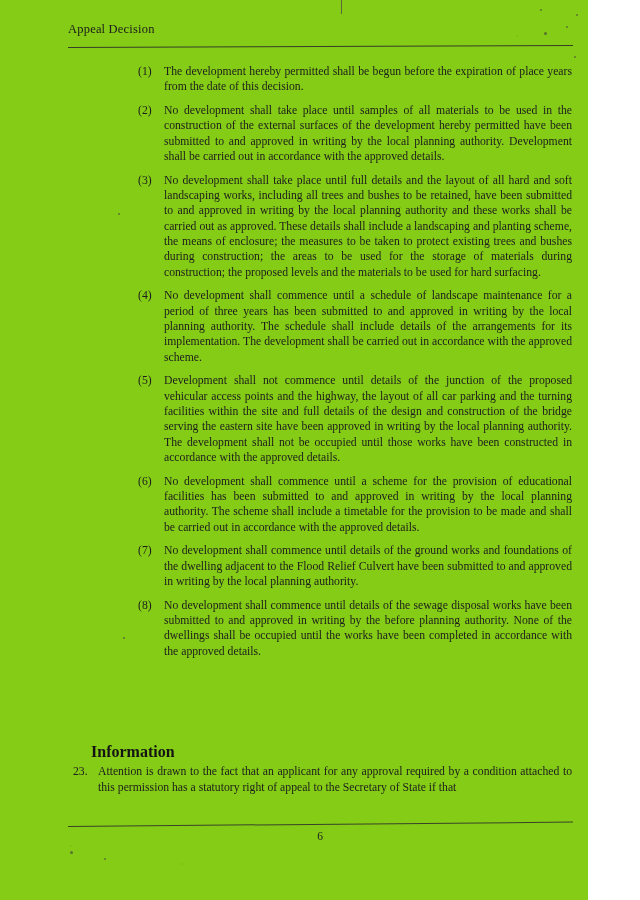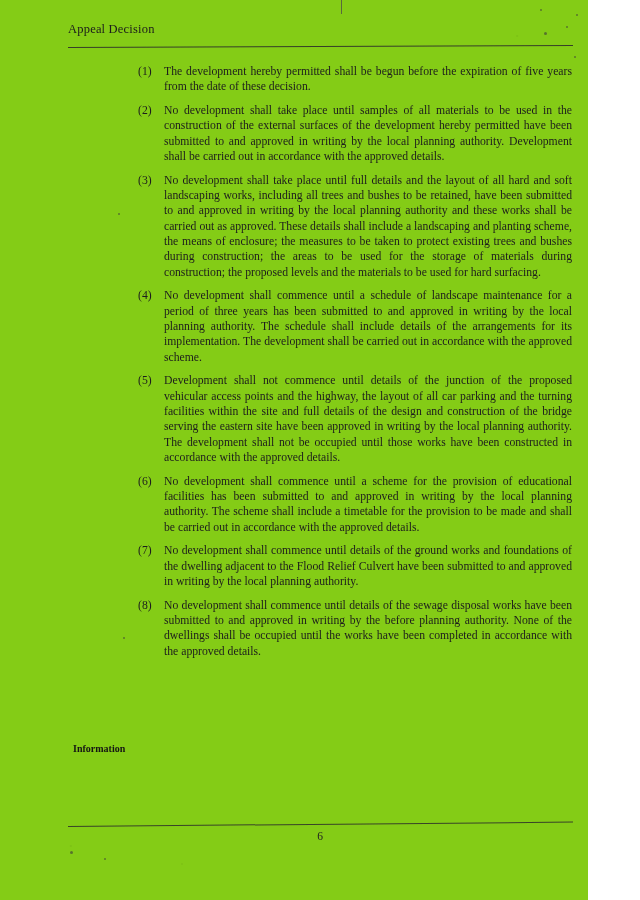--- a/index.html
+++ b/index.html
@@ -107,23 +107,23 @@
     width: 24px;
     text-align: left;
   }
   .condition-text {
     display: block;
   }
 
   
   .info-heading {
     position: absolute;
-    left: 73px;
+    left: 91px;
     top: 743px;
-    font-size: 10px;
+    font-size: 16px;
     font-weight: bold;
     color: #141414;
   }
   .info-list {
     position: absolute;
     left: 73px;
     top: 764px;
     width: 499px;
   }
   .info-item {
@@ -176,21 +176,21 @@
   <div class="speckle" style="left:123px;top:637px;width:2px;height:2px;"></div>
 
   <div class="header">
     <div class="header-title">Appeal Decision</div>
   </div>
   <div class="rule header-rule"></div>
 
   <div class="conditions">
     <div class="condition">
       <span class="condition-number">(1)</span>
-      <span class="condition-text">The development hereby permitted shall be begun before the expiration of five years from the date of these decision.</span>
+      <span class="condition-text">The development hereby permitted shall be begun before the expiration of place years from the date of this decision.</span>
     </div>
     <div class="condition">
       <span class="condition-number">(2)</span>
       <span class="condition-text">No development shall take place until samples of all materials to be used in the construction of the external surfaces of the development hereby permitted have been submitted to and approved in writing by the local planning authority. Development shall be carried out in accordance with the approved details.</span>
     </div>
     <div class="condition">
       <span class="condition-number">(3)</span>
       <span class="condition-text">No development shall take place until full details and the layout of all hard and soft landscaping works, including all trees and bushes to be retained, have been submitted to and approved in writing by the local planning authority and these works shall be carried out as approved. These details shall include a landscaping and planting scheme, the means of enclosure; the measures to be taken to protect existing trees and bushes during construction; the areas to be used for the storage of materials during construction; the proposed levels and the materials to be used for hard surfacing.</span>
     </div>
     <div class="condition">
@@ -210,17 +210,23 @@
       <span class="condition-text">No development shall commence until details of the ground works and foundations of the dwelling adjacent to the Flood Relief Culvert have been submitted to and approved in writing by the local planning authority.</span>
     </div>
     <div class="condition">
       <span class="condition-number">(8)</span>
       <span class="condition-text">No development shall commence until details of the sewage disposal works have been submitted to and approved in writing by the before planning authority. None of the dwellings shall be occupied until the works have been completed in accordance with the approved details.</span>
     </div>
   </div>
 
   <div class="info-heading">Information</div>
 
+  <div class="info-list">
+    <div class="info-item">
+      <span class="info-number">23.</span>
+      <span>Attention is drawn to the fact that an applicant for any approval required by a condition attached to this permission has a statutory right of appeal to the Secretary of State if that</span>
+    </div>
+  </div>
 
   <div class="rule footer-rule"></div>
   <div class="page-number">6</div>
 
 </div>
 
 </body></html>

